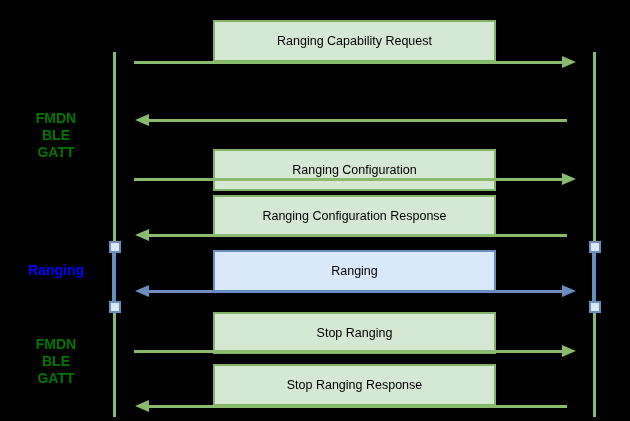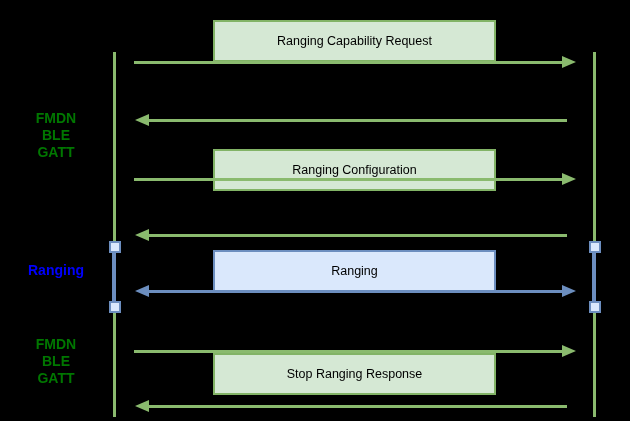--- a/index.html
+++ b/index.html
@@ -71,35 +71,37 @@
   <div class="hline green" style="left:134px; top:61px; width:429px"></div>
   <div class="head r green" style="left:562px; top:56px"></div>
 
   <div class="head l green" style="left:135px; top:114px"></div>
   <div class="hline green" style="left:149px; top:119px; width:418px"></div>
 
   <div class="box green" style="top:149px">Ranging Configuration</div>
   <div class="hline green" style="left:134px; top:178px; width:429px"></div>
   <div class="head r green" style="left:562px; top:173px"></div>
 
+  <div class="box green" style="top:195px">Ranging Configuration Response</div>
   <div class="head l green" style="left:135px; top:229px"></div>
   <div class="hline green" style="left:149px; top:234px; width:418px"></div>
 
   <div class="activation-line left"></div>
   <div class="activation-line right"></div>
   <div class="sq l t"></div>
   <div class="sq l b"></div>
   <div class="sq r t"></div>
   <div class="sq r b"></div>
 
   <div class="box blue" style="top:250px">Ranging</div>
   <div class="head l blue" style="left:135px; top:285px"></div>
   <div class="hline blue" style="left:149px; top:290px; width:414px"></div>
   <div class="head r blue" style="left:562px; top:285px"></div>
 
+  <div class="box green" style="top:312px">Stop Ranging</div>
   <div class="hline green" style="left:134px; top:350px; width:429px"></div>
   <div class="head r green" style="left:562px; top:345px"></div>
 
-  <div class="box green" style="top:353px">Stop Ranging Response</div>
+  <div class="box green" style="top:364px">Stop Ranging Response</div>
   <div class="head l green" style="left:135px; top:400px"></div>
   <div class="hline green" style="left:149px; top:405px; width:418px"></div>
 
 </div>
 
 </body></html>

